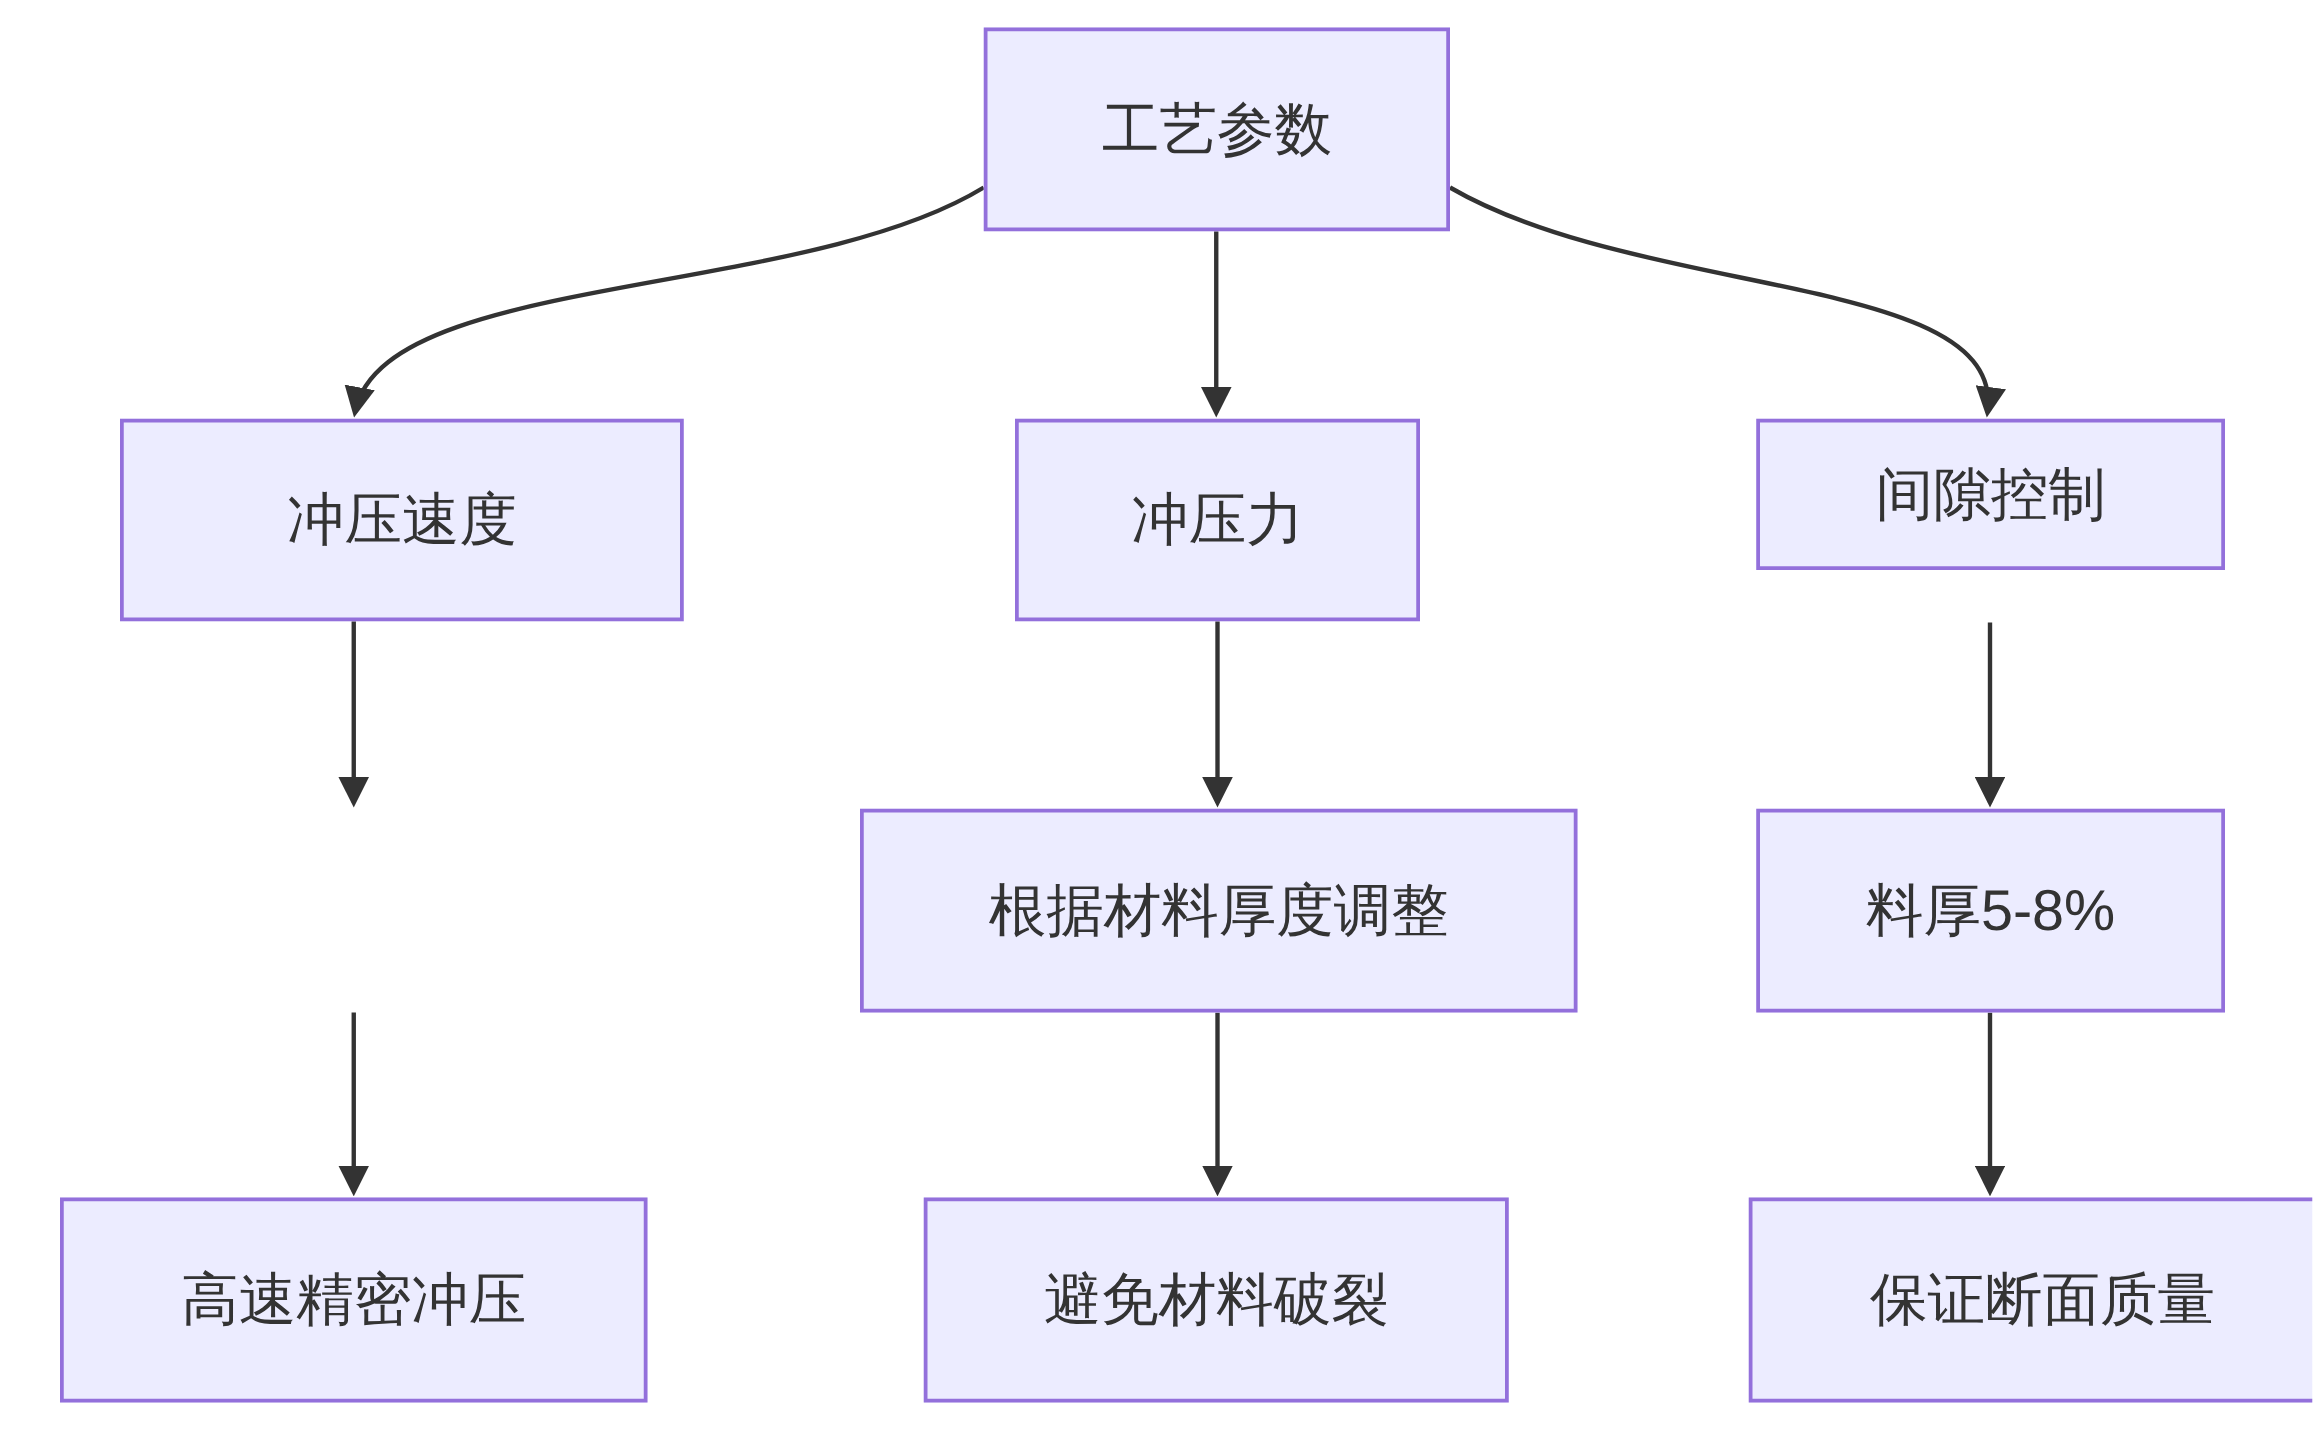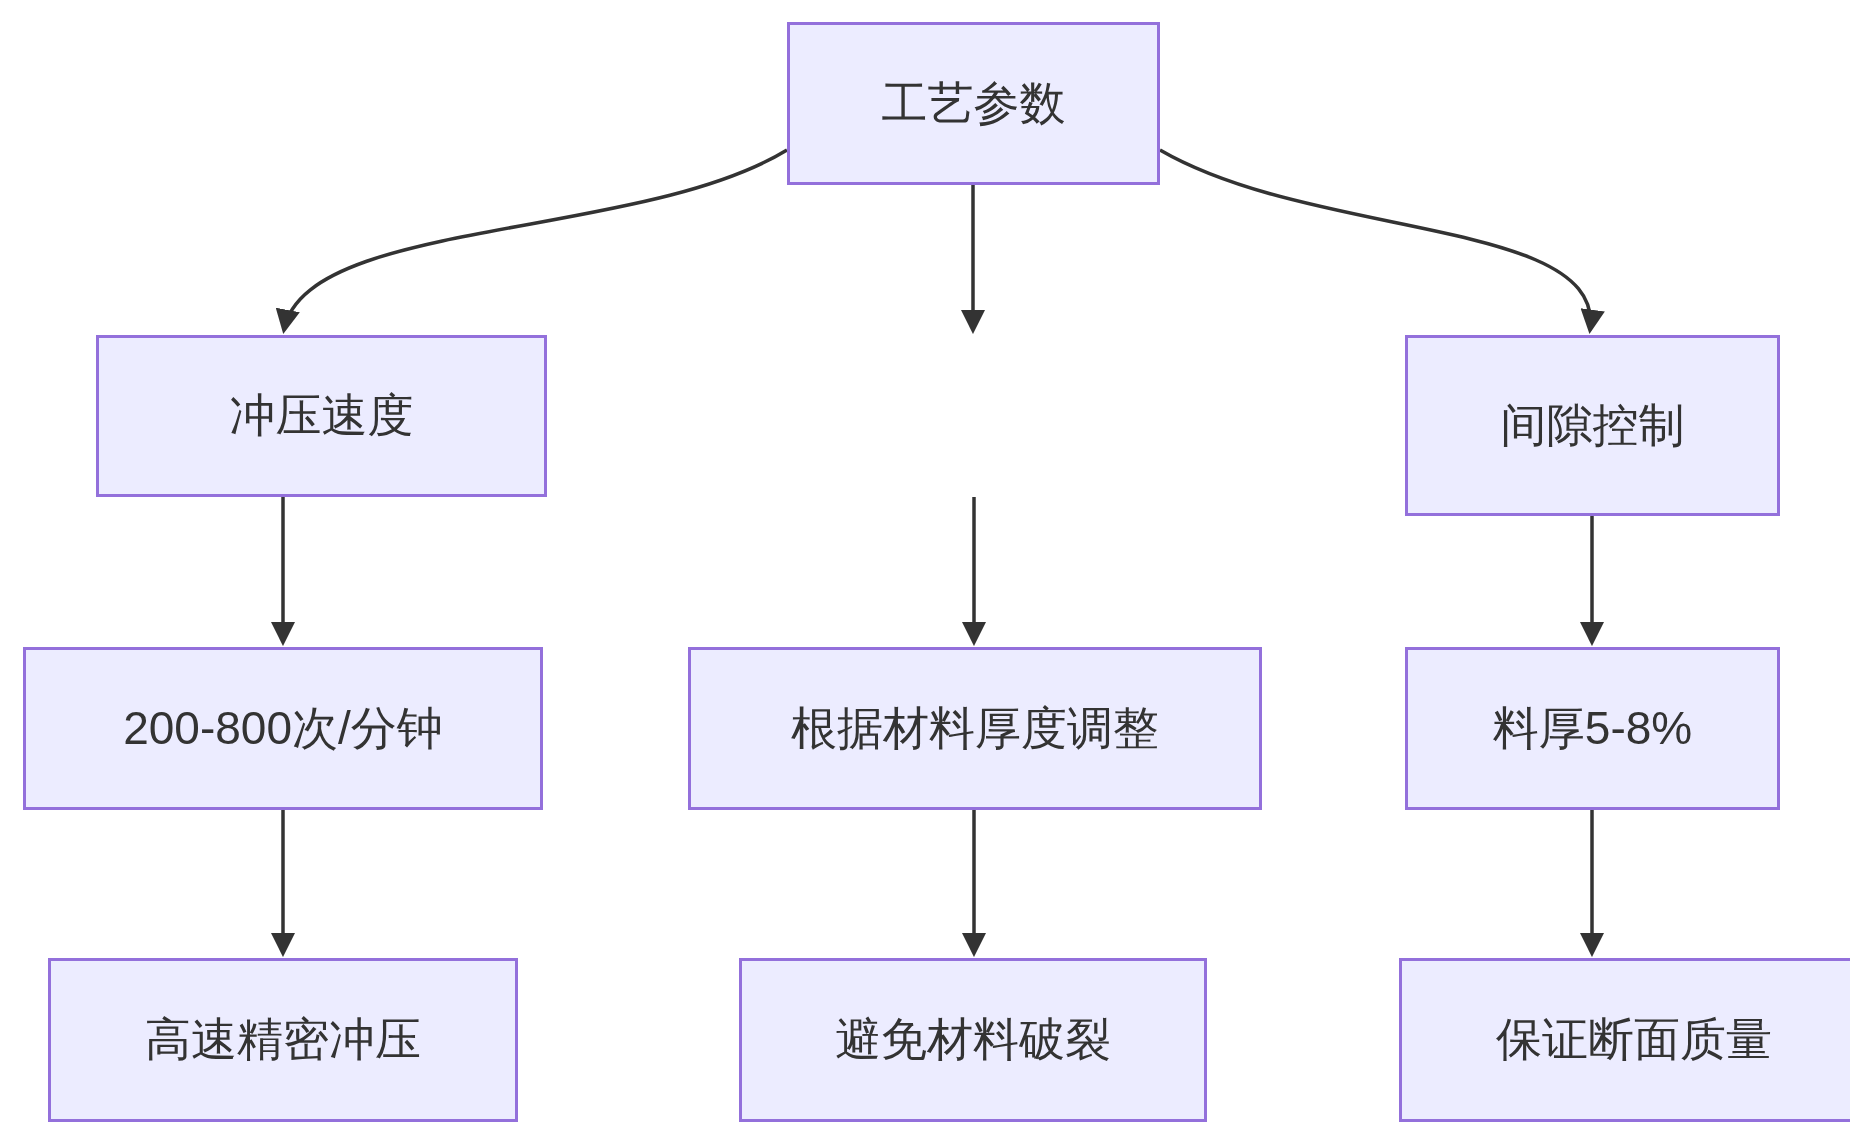--- a/index.html
+++ b/index.html
@@ -38,21 +38,21 @@
     display: flex;
     align-items: center;
     justify-content: center;
     text-align: center;
     white-space: nowrap;
   }
   
   .n-root        { left: 787px;  top: 22px;  width: 373px; height: 163px; }
   .n-speed       { left: 96px;   top: 335px; width: 451px; height: 162px; }
   .n-force       { left: 812px;  top: 335px; width: 324px; height: 162px; }
-  .n-clearance   { left: 1405px; top: 335px; width: 375px; height: 181px; }
+  .n-clearance   { left: 1405px; top: 335px; width: 375px; height: 121px; }
   .n-speed-val   { left: 23px;   top: 647px; width: 520px; height: 163px; }
   .n-force-val   { left: 688px;  top: 647px; width: 574px; height: 163px; }
   .n-clear-val   { left: 1405px; top: 647px; width: 375px; height: 163px; }
   .n-speed-out   { left: 48px;   top: 958px; width: 470px; height: 164px; }
   .n-force-out   { left: 739px;  top: 958px; width: 468px; height: 164px; }
   .n-clear-out   { left: 1399px; top: 958px; width: 470px; height: 164px; }
 </style>
 </head>
 <body>
 
@@ -75,24 +75,24 @@
 
     <path class="edge" d="M 283 810 L 283 953" marker-end="url(#arrowhead)"></path>
     <path class="edge" d="M 974 810 L 974 953" marker-end="url(#arrowhead)"></path>
     <path class="edge" d="M 1592 810 L 1592 953" marker-end="url(#arrowhead)"></path>
   </svg>
 
   <div class="node n-root">工艺参数</div>
 
   <div class="node n-speed">冲压速度</div>
 
+  <div class="node n-force">冲压力</div>
 
   <div class="node n-clearance">间隙控制</div>
 
-  <div class="node n-speed-val">200-800次/分钟</div>
 
   <div class="node n-force-val">根据材料厚度调整</div>
 
   <div class="node n-clear-val">料厚5-8%</div>
 
   <div class="node n-speed-out">高速精密冲压</div>
 
   <div class="node n-force-out">避免材料破裂</div>
 
   <div class="node n-clear-out">保证断面质量</div>

